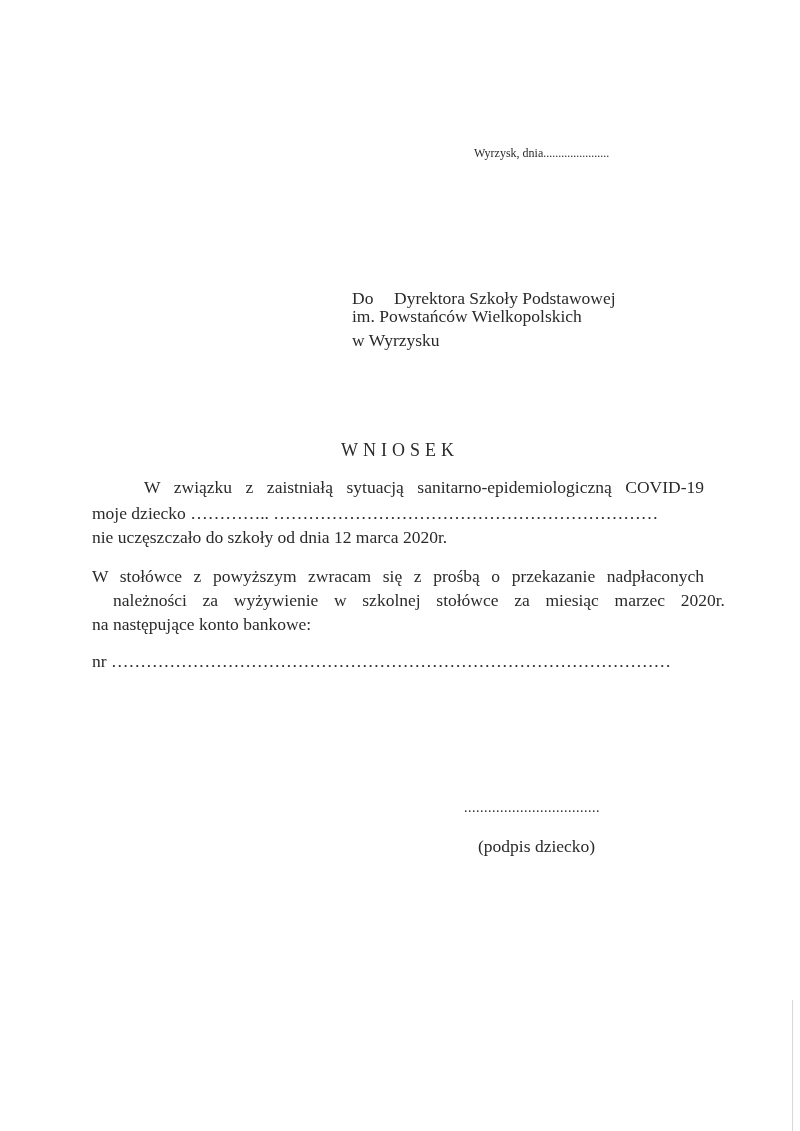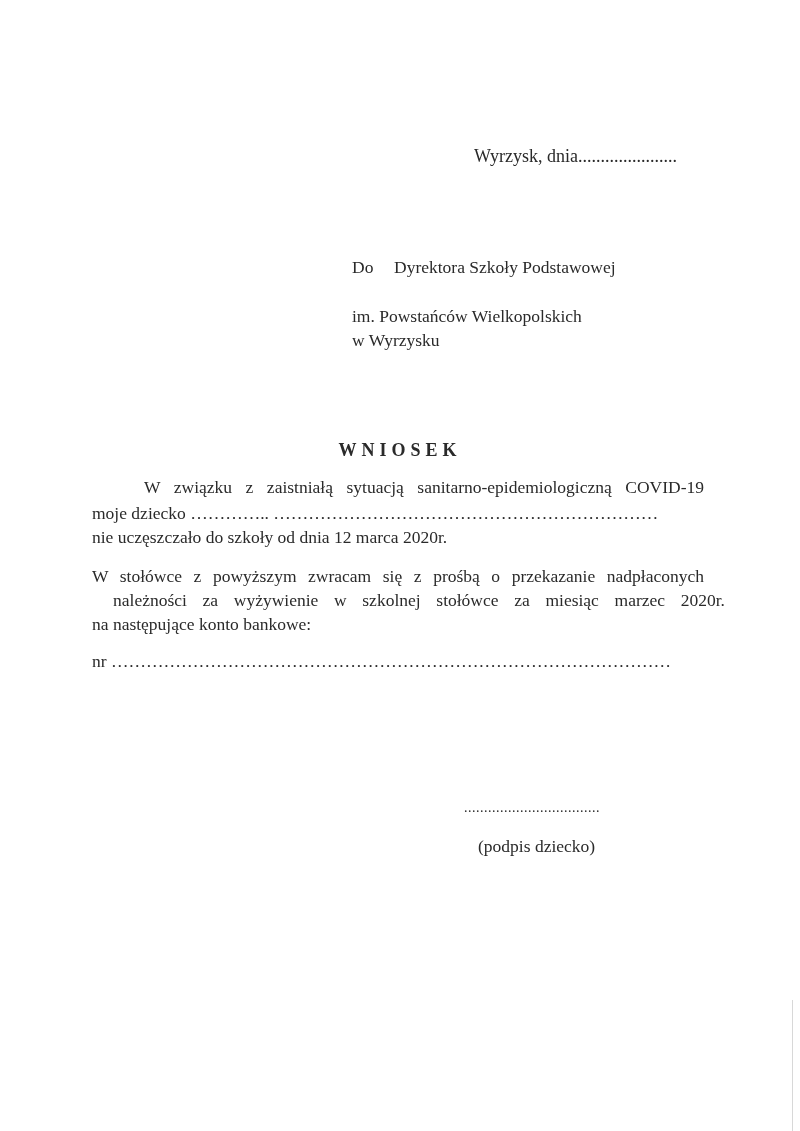--- a/index.html
+++ b/index.html
@@ -2,27 +2,27 @@
 <html><head>
   <meta charset="utf-8">
   <style>
     html, body { margin: 0; padding: 0; background: #ffffff; }
     body {
       width: 800px; height: 1131px; position: relative; overflow: hidden;
       font-family: "Liberation Serif", "DejaVu Serif", serif;
       color: #2a2a2a;
     }
     .abs { position: absolute; white-space: nowrap; }
-    .place-date { left: 474px; top: 146px; font-size: 18px; }
+    .place-date { left: 474px; top: 146px; font-size: 12px; }
     .addr { left: 352px; font-size: 17.5px; }
     .addr-1 { top: 257px; }
     .addr-2 { top: 294px; margin-top: 12px; }
     .addr-3 { top: 330px; }
-    .addr-do { display: inline-block; width: 42px; }
-    .title { left: 0; width: 800px; text-align: center; top: 440px; font-size: 18px; font-weight: bold; letter-spacing: 5px; }
+    .addr-do { display: inline-block; width: 42px; margin-top: 31px; }
+    .title { left: 0; width: 800px; text-align: center; top: 440px; font-size: 18px; font-weight: normal; letter-spacing: 5px; }
     .para { left: 92px; width: 612px; font-size: 17.5px; }
     .justify { text-align: justify; text-align-last: justify; }
     .p1-l1 { top: 477px; padding-left: 52px; width: 560px; }
     .p1-l2 { top: 503px; }
     .p1-l3 { top: 527px; }
     .p2-l1 { top: 566px; }
     .p2-l2 { top: 590px; margin-left: 21px; }
     .p2-l3 { top: 614px; }
     .nr { top: 651px; left: 92px; font-size: 17.5px; font-family: Liberation Serif, serif; }
     .sig-dots { left: 464px; top: 800px; font-size: 14px; letter-spacing: 0.5px; }

